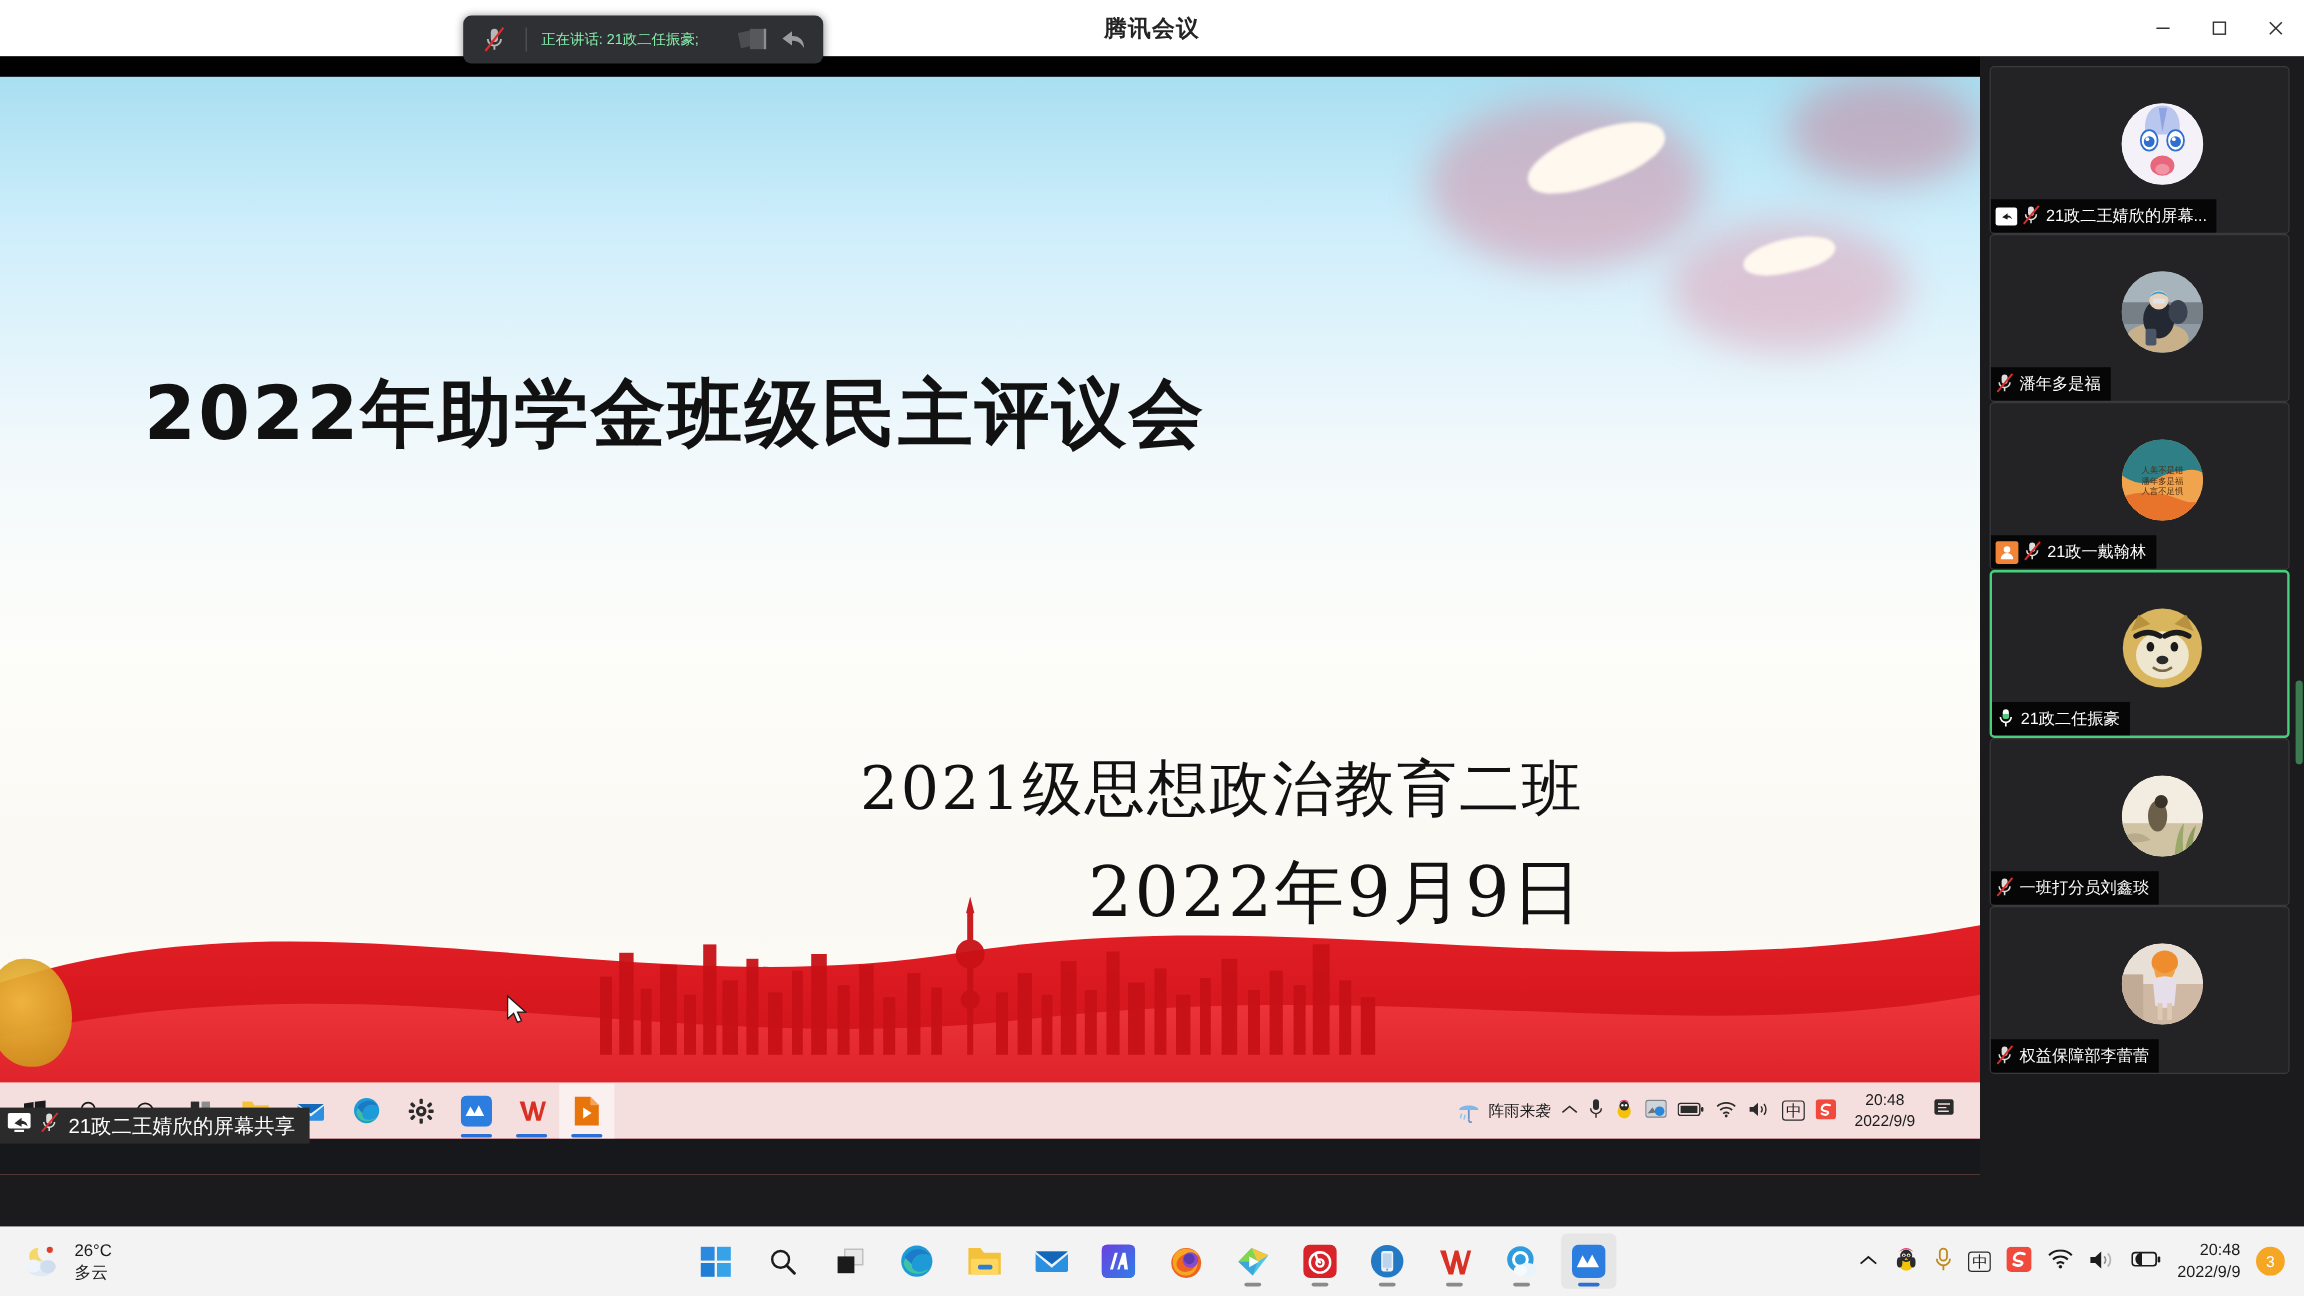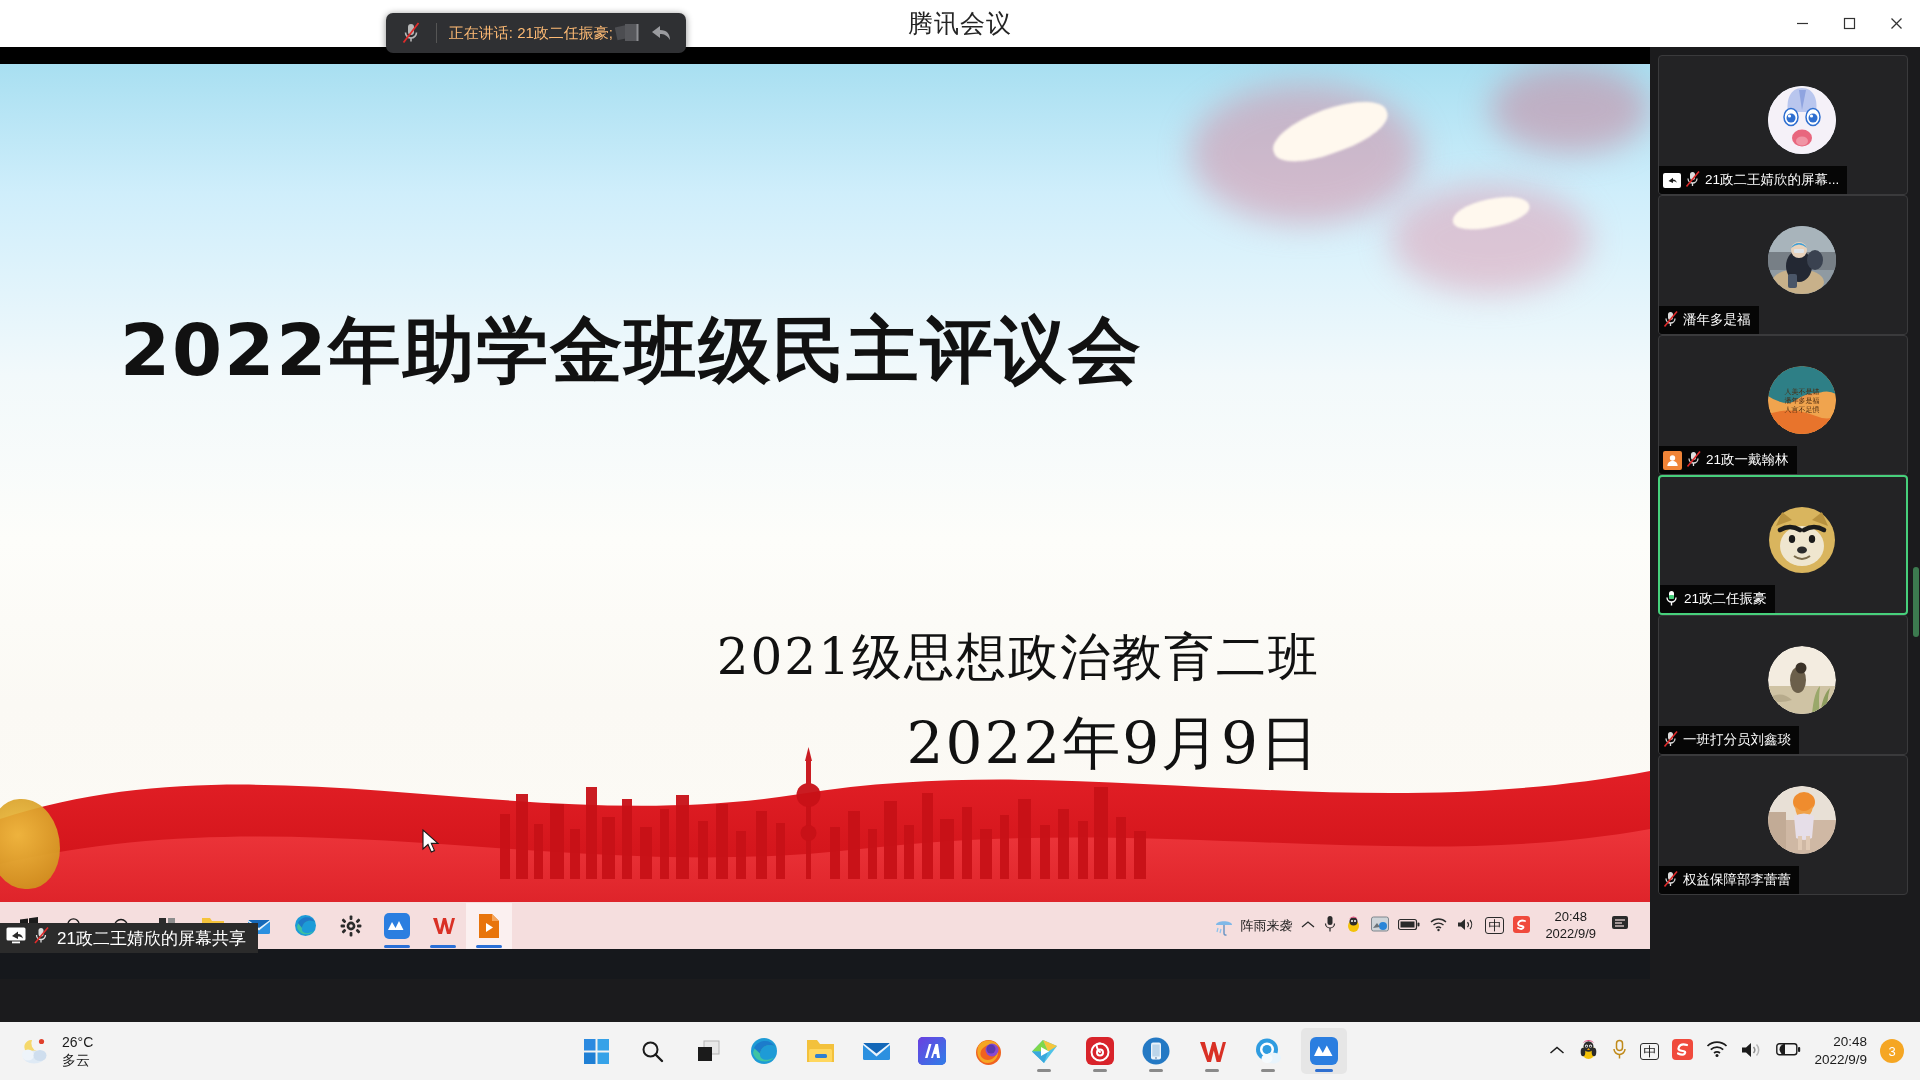--- a/index.html
+++ b/index.html
@@ -20,21 +20,21 @@
   }
 
   
   .titlebar {
     position: absolute; left: 0; top: 0;
     width: 1920px; height: 47px;
     background: #ffffff;
     display: flex; align-items: center; justify-content: center;
   }
   .titlebar-title {
-    font-size: 25px; color: #242424; letter-spacing: 1px;
+    font-size: 19px; color: #242424; letter-spacing: 1px; font-weight: bold;
   }
   .win-controls {
     position: absolute; right: 0; top: 0; height: 47px;
     display: flex; align-items: center;
   }
   .win-btn {
     width: 47px; height: 47px;
     display: flex; align-items: center; justify-content: center;
     color: #333; font-size: 15px;
   }
@@ -49,21 +49,21 @@
     box-shadow: 0 1px 7px rgba(0,0,0,.45);
     z-index: 40;
   }
   .sb-mic {
     width: 52px; height: 40px;
     display: flex; align-items: center; justify-content: center;
     position: relative;
   }
   .sb-divider { width: 1px; height: 20px; background: #555; }
   .sb-text {
-    color: #fdba74; font-size: 15px;
+    color: #86efac; font-size: 12px;
     padding-left: 12px; white-space: nowrap;
     flex: 1;
   }
   .sb-icons { display: flex; align-items: center; padding-right: 10px; gap: 3px; }
   .sb-ico { width: 30px; height: 34px; display:flex; align-items:center; justify-content:center;}
 
   
   .stage {
     position: absolute; left: 0; top: 47px;
     width: 1650px; height: 932px;
@@ -90,21 +90,21 @@
     background: #fff8ee; border-radius: 50% 50% 45% 45%;
     transform: rotate(-20deg);
   }
   .d1 { right: 260px; top: 45px; width: 120px; height: 44px; }
   .d2 { right: 120px; top: 135px; width: 78px; height: 28px; transform: rotate(-12deg); }
 
   .slide-title {
     position: absolute; left: 120px; top: 250px;
     width: 1120px;
     font-family: "DejaVu Sans", sans-serif;
-    font-size: 72px; font-weight: 700; color: #111;
+    font-size: 62px; font-weight: 700; color: #111;
     letter-spacing: 2px; line-height: 1;
     white-space: nowrap;
   }
   .slide-sub {
     position: absolute; left: 300px; top: 560px;
     width: 1020px;
     text-align: right;
     font-family: "DejaVu Serif", serif;
     color: #111;
   }

